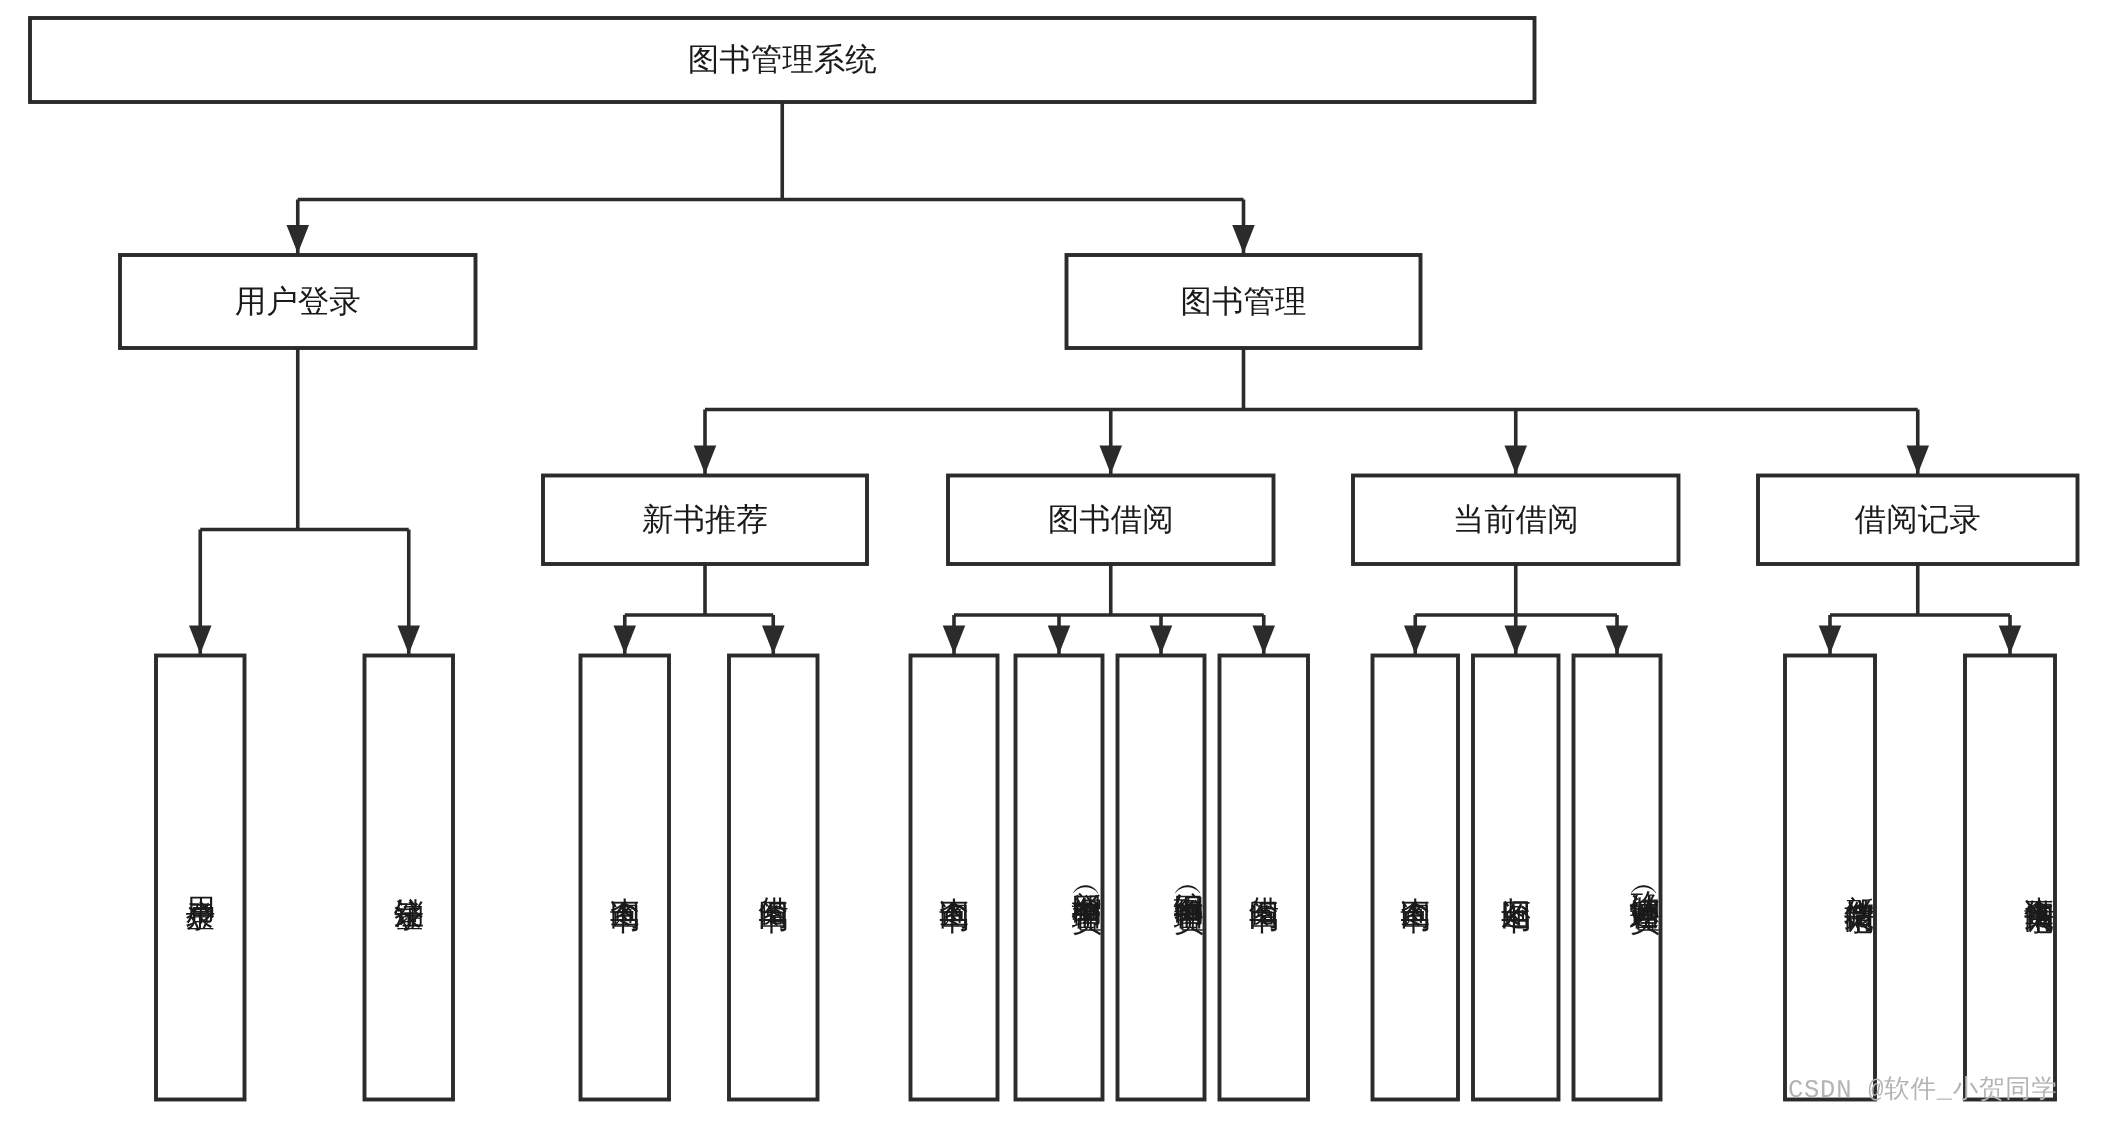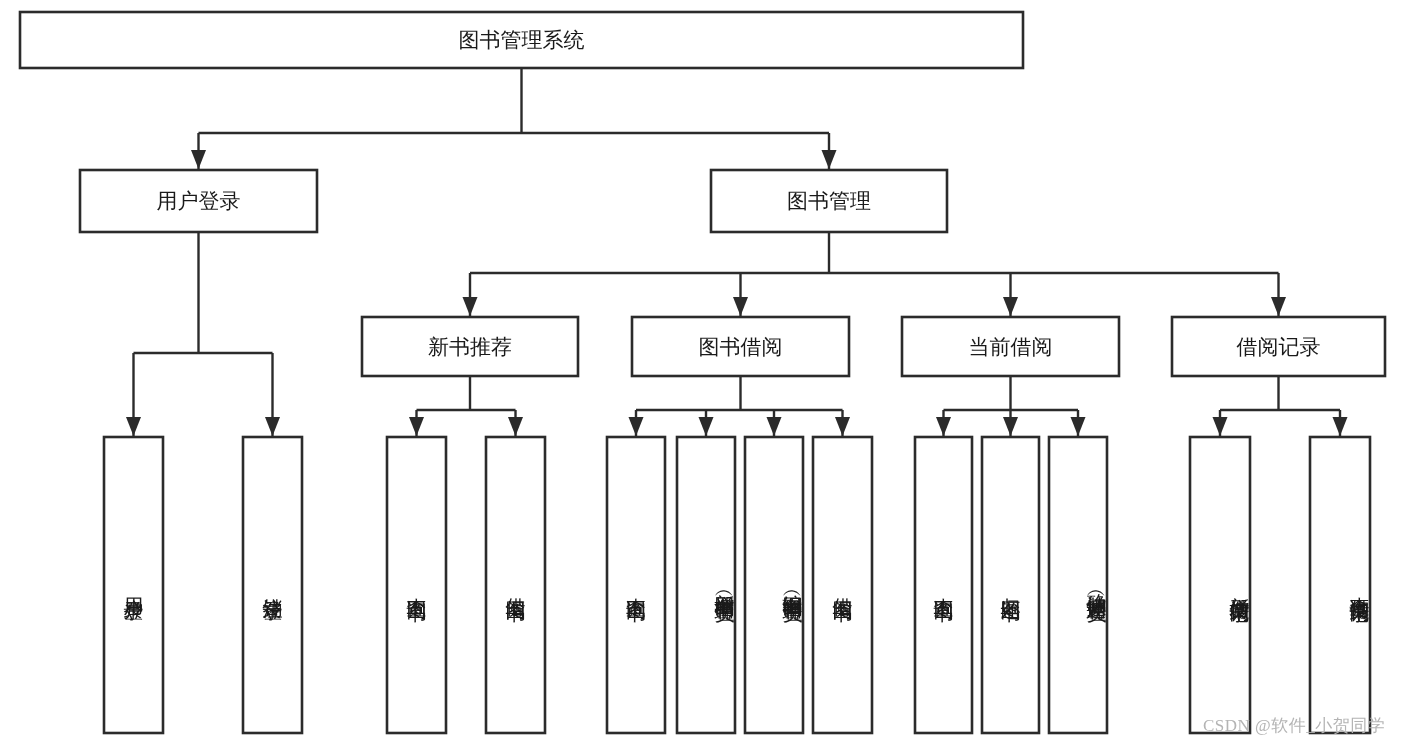--- a/index.html
+++ b/index.html
@@ -59,26 +59,25 @@
     letter-spacing: 1.5px;
     text-align: center;
     white-space: nowrap;
     display: flex;
     align-items: flex-start;
     justify-content: center;
     pointer-events: none;
   }
   .watermark {
     position: absolute;
-    font-family: Liberation Serif, serif;
+    font-family: Liberation Mono, monospace;
     font-size: 17px;
     color: #b4b4b4;
     white-space: nowrap;
     letter-spacing: 0.5px;
-    padding-left: 11px;
   }
 </style>
 </head>
 <body>
 
 <div id="diagram-root">
 
   <svg class="flow" viewBox="0 0 1405 747">
     <g id="connector-layer">
         <line x1="521.5" y1="68" x2="521.5" y2="133" class="link-line"></line>

